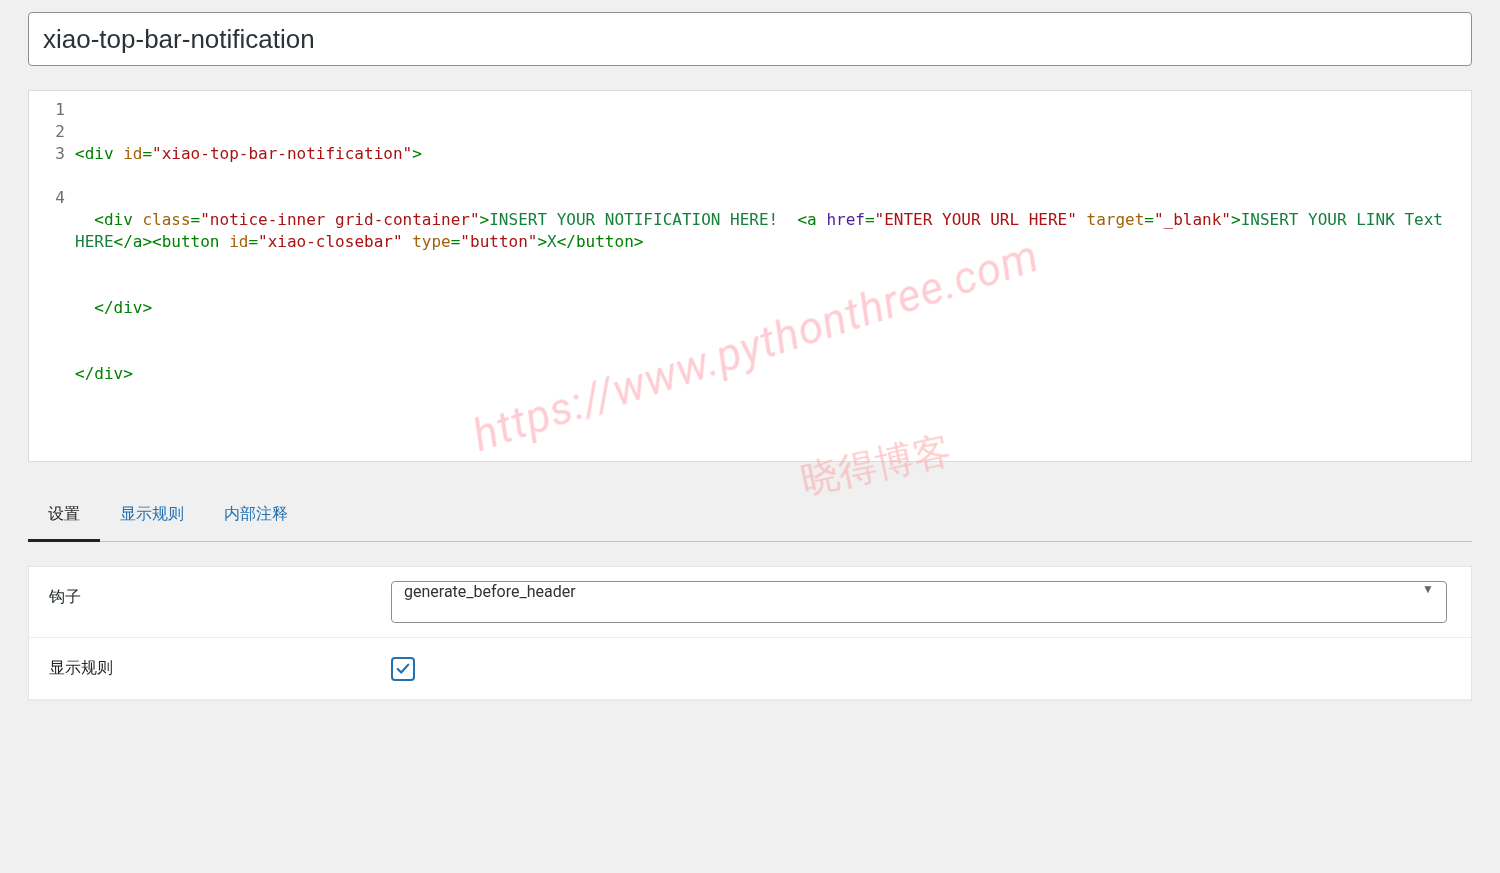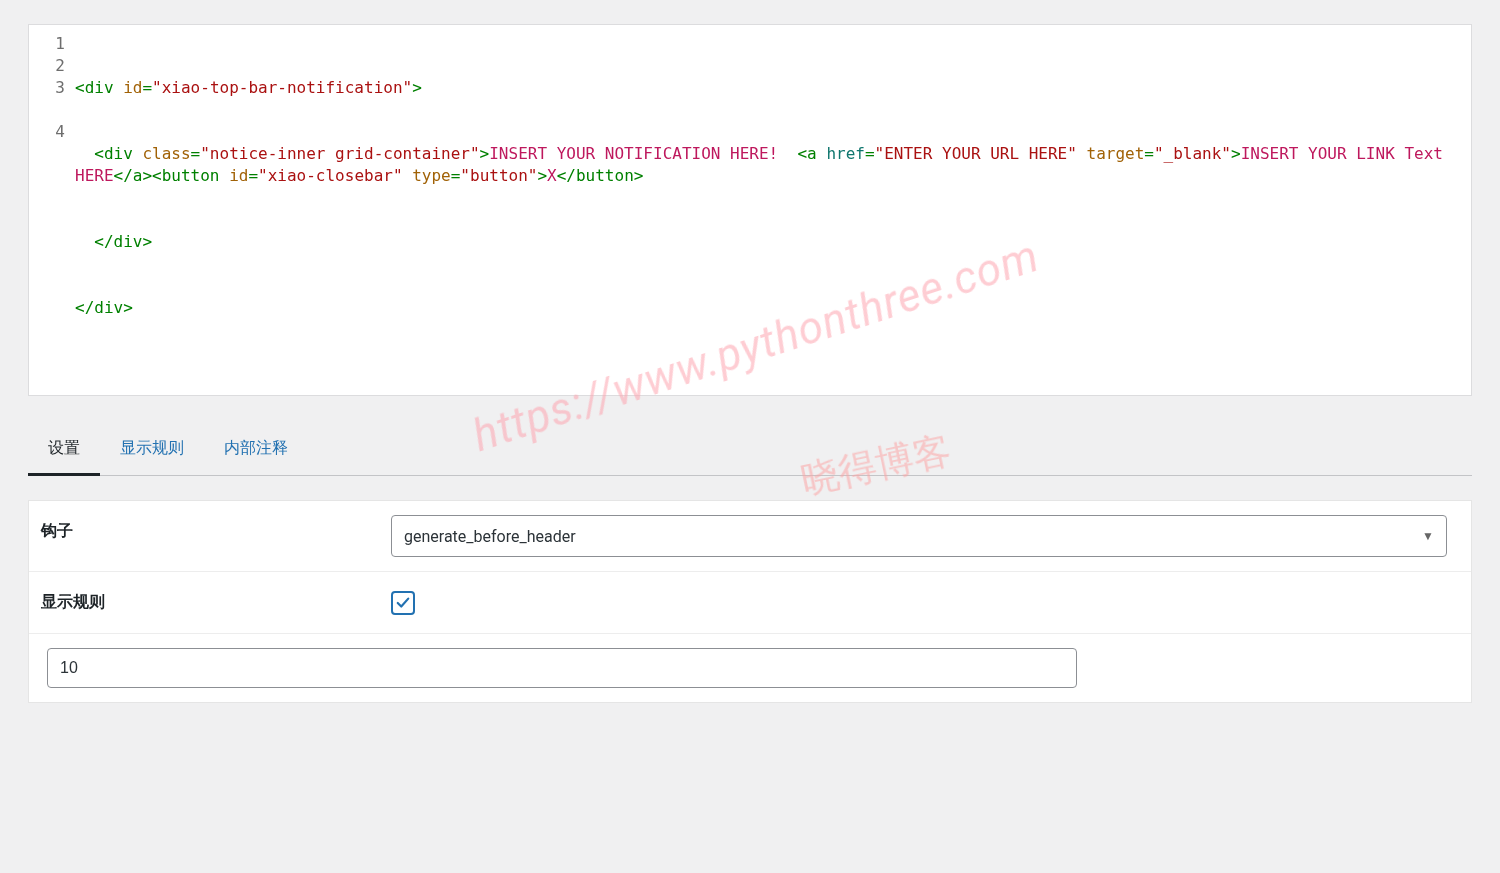--- a/index.html
+++ b/index.html
@@ -6,46 +6,47 @@
   .wrap{padding:0 28px 28px}
   .title-input{display:block;width:100%;box-sizing:border-box;padding:8px 14px;font-size:26px;line-height:1.4;border:1px solid #8c8f94;border-radius:4px;background:#fff;color:#2c3338;margin-top:12px}
   .editor-panel{margin-top:24px;background:#fff;border:1px solid #dcdcde;min-height:370px;display:flex}
   .gutter{flex:0 0 36px;text-align:right;user-select:none;color:#6e6e6e;font-family:ui-monospace,"SF Mono",Menlo,Consolas,monospace;font-size:16px;line-height:22px;padding:8px 6px 8px 0}
   .gutter div{height:22px}
   .code{flex:1;padding:8px 10px 8px 4px;font-family:ui-monospace,"SF Mono",Menlo,Consolas,monospace;font-size:16px;line-height:22px;white-space:pre-wrap;word-break:break-word}
   .code .line{min-height:22px}
   .tag{color:#008000}
   .attr{color:#a16207}
   .str{color:#aa1111}
-  .txt{color:#be185d}
-  .kw-a{color:#0f766e}
+  .txt{color:#15803d}
+  .kw-a{color:#4c1d95}
 
   .tabs{display:flex;border-bottom:1px solid #c3c4c7;margin-top:28px}
   .tab{padding:14px 20px;font-size:16px;font-weight:400;cursor:pointer;color:#2271b1}
   .tab.active{color:#1d2327;border-bottom:3px solid #1d2327;margin-bottom:-1px;font-weight:400}
 
   .settings-table{margin-top:24px;background:#fff;border:1px solid #e5e5e5}
   .row{display:flex;border-bottom:1px solid #ededed}
   .row:last-child{border-bottom:none}
-  .row-label{flex:0 0 344px;box-sizing:border-box;padding:20px 12px;font-weight:700;font-size:16px}
+  .row-label{flex:0 0 344px;box-sizing:border-box;padding:20px 20px;font-weight:400;font-size:16px}
   .row-body{flex:1;padding:14px 18px;display:flex;align-items:center}
-  .select{height:40px;width:100%;max-width:1030px;border:1px solid #8c8f94;border-radius:4px;background:#fff;padding:0 12px;font-size:16px;position:relative;display:flex;align-items:center;justify-content:space-between;cursor:pointer}
+  .select{height:40px;width:100%;max-width:1030px;border:1px solid #8c8f94;border-radius:4px;background:#fff;padding:0 12px;font-size:16px;position:relative;display:flex;justify-content:space-between;cursor:pointer}
   .select-val{color:#2c3338}
   .select-caret{font-size:12px;color:#666}
   .num-input{height:40px;width:100%;max-width:1030px;border:1px solid #8c8f94;border-radius:4px;background:#fff;padding:0 12px;font-size:16px;color:#2c3338;box-sizing:border-box}
   .checkbox{width:20px;height:20px;border:2px solid #2271b1;border-radius:4px;display:flex;align-items:center;justify-content:center;cursor:pointer}
   .checkbox svg{width:14px;height:14px}
   .wm{position:fixed;left:460px;top:320px;font-size:44px;color:#fda4af;opacity:.55;transform:rotate(-18deg);pointer-events:none;font-style:italic;letter-spacing:1px}
   .wm2{position:fixed;left:800px;top:440px;font-size:38px;color:#fca5a5;opacity:.55;transform:rotate(-12deg);pointer-events:none}
 </style>
 </head>
 <body>
 
 <div class="wrap">
 
+  <input class="title-input" type="text" value="xiao-top-bar-notification" style="">
 
   <div class="editor-panel">
     <div class="gutter">
       <div>1</div>
       <div>2</div>
       <div style="height:44px">3</div>
       <div>4</div>
     </div>
     <div class="code">
       <div class="line"><span class="tag">&lt;div</span><span class="attr"> id</span><span class="tag">=</span><span class="str">"xiao-top-bar-notification"</span><span class="tag">&gt;</span></div>
@@ -79,23 +80,20 @@
         <span class="checkbox">
           <svg viewBox="0 0 16 16">
               <path d="M2 8 L6 12 L14 3" stroke="#2271b1" stroke-width="2.5" fill="none" stroke-linecap="round" stroke-linejoin="round"></path>
             </svg>
         </span>
       </div>
     </div>
 
 
     <div class="row">
-      <div class="row-body">
-        <input class="num-input" type="text" value="10" style="">
-      </div>
     </div>
 
   </div>
 
 </div>
 
 <div class="wm">https://www.pythonthree.com</div>
 <div class="wm2">晓得博客</div>
 
 </body></html>

